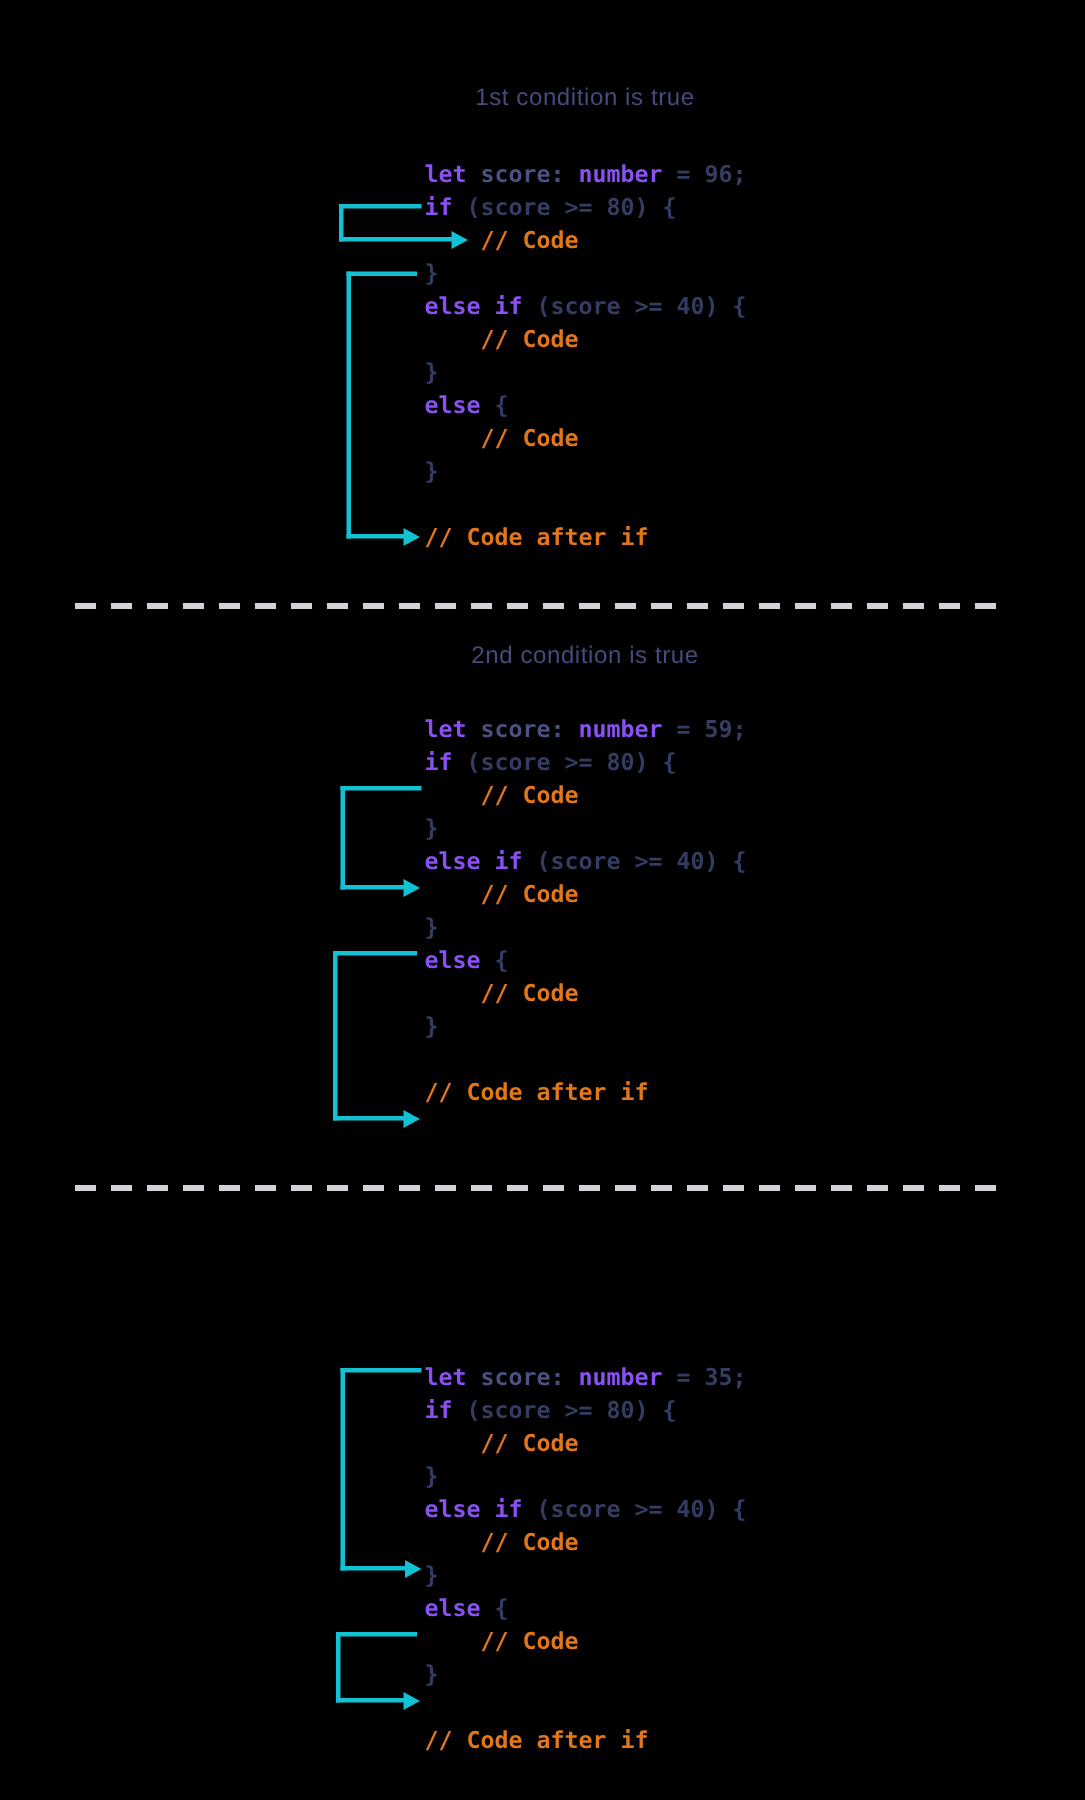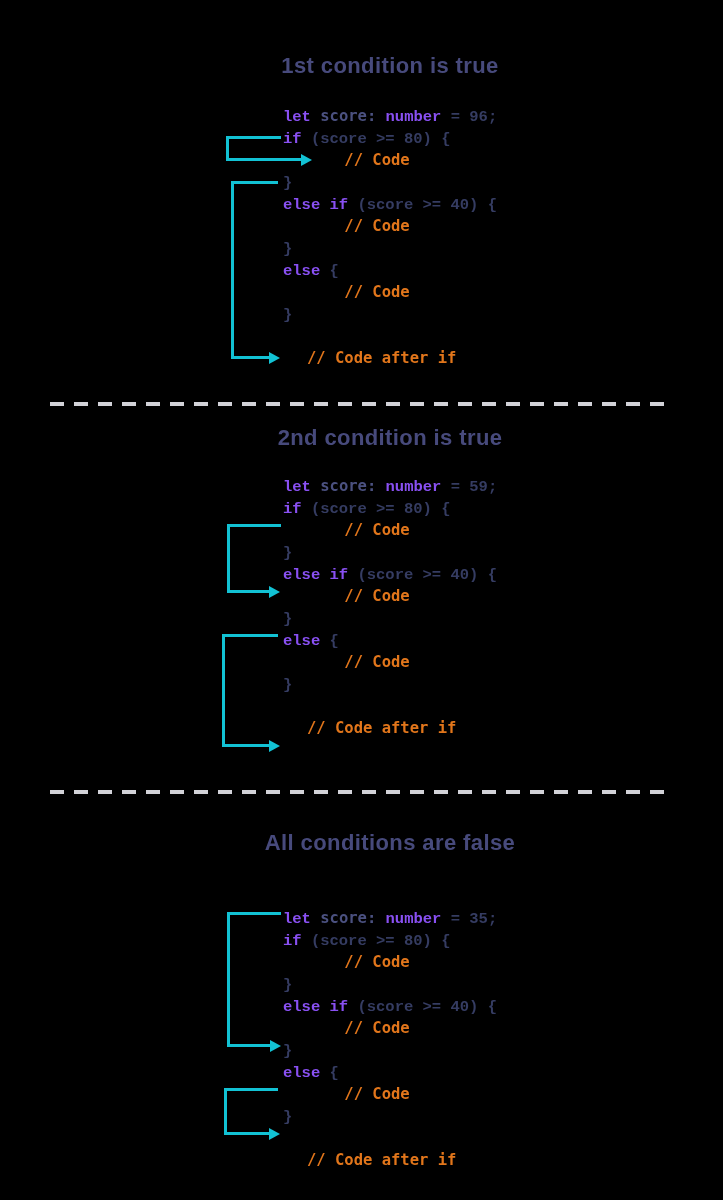--- a/index.html
+++ b/index.html
@@ -6,33 +6,33 @@
     --bg:#000000; --purple:#8950f2; --slate:#353c62; --var:#4b5180;
     --orange:#e2761b; --cyan:#12c2d4; --title:#474a7c; --dash:#d2d2d8;
   }
   html,body{margin:0;padding:0;background:#000;}
   #canvas{
     position:relative; width:723px; height:1200px; background:var(--bg);
     overflow:hidden; font-family:"Liberation Sans", sans-serif;
   }
   .panel-title{
     position:absolute; left:58px; width:664px; text-align:center;
-    font-family:"Liberation Sans", sans-serif; font-weight:700; font-size:22px;
+    font-family:"Liberation Sans", sans-serif; font-weight:400; font-size:16px;
     letter-spacing:.4px; color:var(--title); height:22px; line-height:22px;
   }
   .code{
     position:absolute; left:283px;
     font-family:"DejaVu Sans Mono", monospace; font-weight:700;
     font-size:15.5px; line-height:22px; white-space:pre; color:var(--slate);
   }
   .code-line{height:22px;}
-  .tok-k{color:var(--purple);font-family:Liberation Mono, monospace;}
-  .tok-p{color:var(--slate);font-family:Liberation Mono, monospace;}
+  .tok-k{color:var(--purple);}
+  .tok-p{color:var(--slate);}
   .tok-v{color:var(--var);margin-top:16px;}
-  .tok-c{color:var(--orange);margin-left:24px;}
+  .tok-c{color:var(--orange);}
   .seg{position:absolute; background:var(--cyan);}
   .ahead{
     position:absolute; width:0; height:0;
     border-top:6px solid transparent; border-bottom:6px solid transparent;
     border-left:11px solid var(--cyan);
   }
   .separator{
     position:absolute; left:50px; width:620px; height:4px;
     background:repeating-linear-gradient(to right, var(--dash) 0 14px, transparent 14px 24px);
   }
@@ -48,21 +48,20 @@
   <div class="panel-title" id="t1">1st condition is true</div>
   <div class="code" id="c1"><div class="code-line"><span class="tok-k">let</span><span class="tok-v"> score: </span><span class="tok-k">number</span><span class="tok-p"> = 96;</span></div><div class="code-line"><span class="tok-k">if</span><span class="tok-p"> (score &gt;= 80) {</span></div><div class="code-line"><span class="tok-c">    // Code</span></div><div class="code-line"><span class="tok-p">}</span></div><div class="code-line"><span class="tok-k">else if</span><span class="tok-p"> (score &gt;= 40) {</span></div><div class="code-line"><span class="tok-c">    // Code</span></div><div class="code-line"><span class="tok-p">}</span></div><div class="code-line"><span class="tok-k">else</span><span class="tok-p"> {</span></div><div class="code-line"><span class="tok-c">    // Code</span></div><div class="code-line"><span class="tok-p">}</span></div><div class="code-line">&nbsp;</div><div class="code-line"><span class="tok-c">// Code after if</span></div></div>
 
   <div class="separator" id="sep1"></div>
 
   <div class="panel-title" id="t2">2nd condition is true</div>
   <div class="code" id="c2"><div class="code-line"><span class="tok-k">let</span><span class="tok-v"> score: </span><span class="tok-k">number</span><span class="tok-p"> = 59;</span></div><div class="code-line"><span class="tok-k">if</span><span class="tok-p"> (score &gt;= 80) {</span></div><div class="code-line"><span class="tok-c">    // Code</span></div><div class="code-line"><span class="tok-p">}</span></div><div class="code-line"><span class="tok-k">else if</span><span class="tok-p"> (score &gt;= 40) {</span></div><div class="code-line"><span class="tok-c">    // Code</span></div><div class="code-line"><span class="tok-p">}</span></div><div class="code-line"><span class="tok-k">else</span><span class="tok-p"> {</span></div><div class="code-line"><span class="tok-c">    // Code</span></div><div class="code-line"><span class="tok-p">}</span></div><div class="code-line">&nbsp;</div><div class="code-line"><span class="tok-c">// Code after if</span></div></div>
 
   <div class="separator" id="sep2"></div>
 
-  <div class="panel-title" id="t3">All conditions are false</div>
   <div class="code" id="c3"><div class="code-line"><span class="tok-k">let</span><span class="tok-v"> score: </span><span class="tok-k">number</span><span class="tok-p"> = 35;</span></div><div class="code-line"><span class="tok-k">if</span><span class="tok-p"> (score &gt;= 80) {</span></div><div class="code-line"><span class="tok-c">    // Code</span></div><div class="code-line"><span class="tok-p">}</span></div><div class="code-line"><span class="tok-k">else if</span><span class="tok-p"> (score &gt;= 40) {</span></div><div class="code-line"><span class="tok-c">    // Code</span></div><div class="code-line"><span class="tok-p">}</span></div><div class="code-line"><span class="tok-k">else</span><span class="tok-p"> {</span></div><div class="code-line"><span class="tok-c">    // Code</span></div><div class="code-line"><span class="tok-p">}</span></div><div class="code-line">&nbsp;</div><div class="code-line"><span class="tok-c">// Code after if</span></div></div>
 
   <div id="arrow-layer">
       <div class="seg" style="left: 226px; top: 136px; width: 55px; height: 3px;"></div>
       <div class="seg" style="left: 226px; top: 136px; width: 3px; height: 25px;"></div>
       <div class="seg" style="left: 226px; top: 158px; width: 76px; height: 3px;"></div>
       <div class="ahead" style="left: 301px; top: 154px;"></div>
       <div class="seg" style="left: 231px; top: 181px; width: 47px; height: 3px;"></div>
       <div class="seg" style="left: 231px; top: 181px; width: 3px; height: 178px;"></div>
       <div class="seg" style="left: 231px; top: 356px; width: 39px; height: 3px;"></div>

